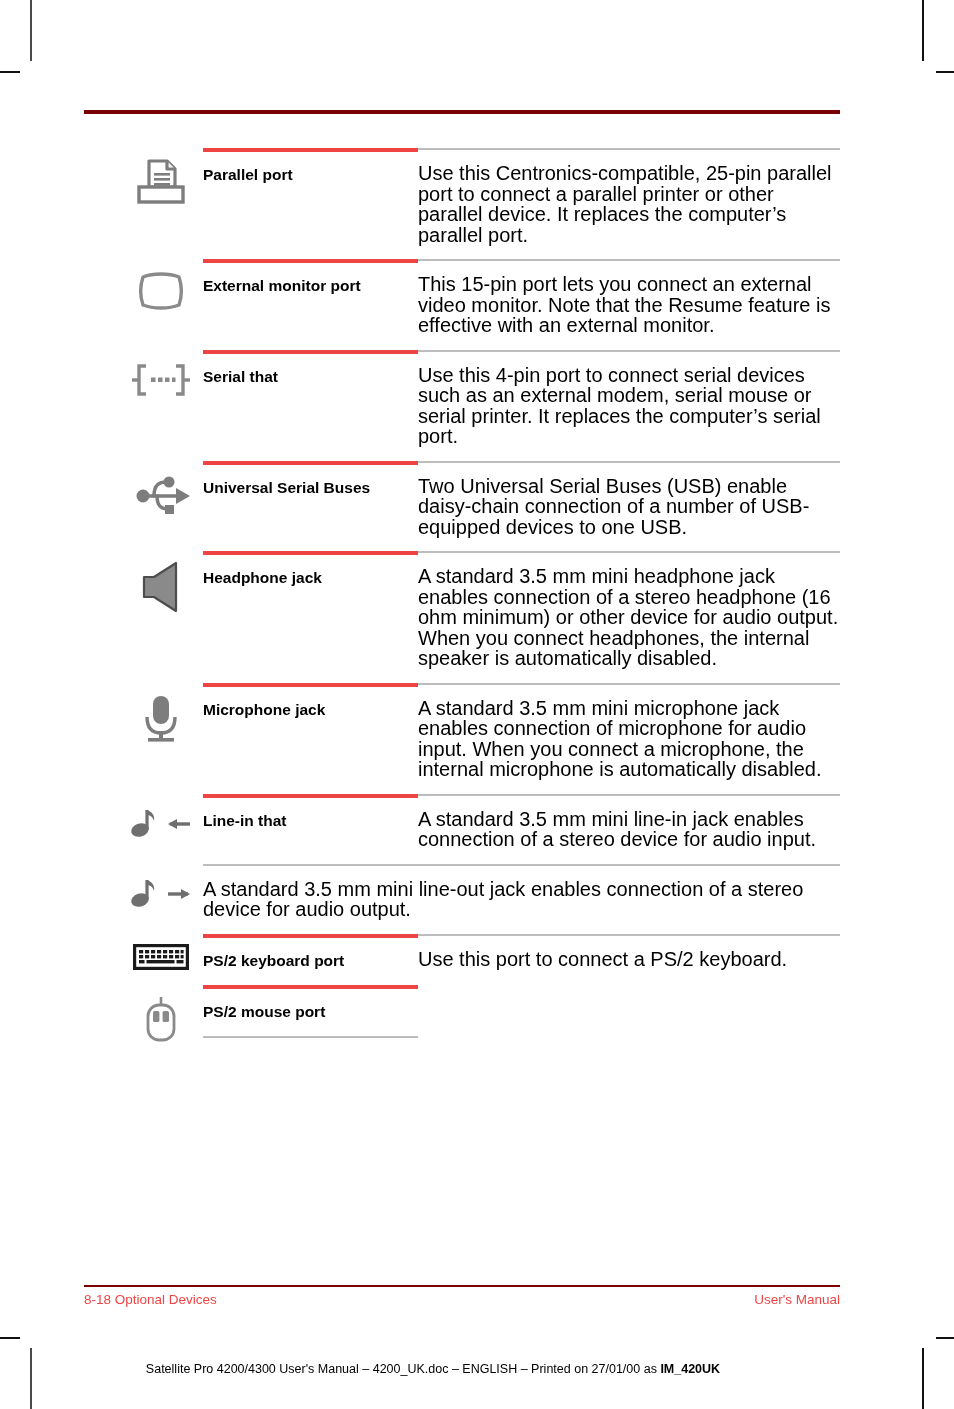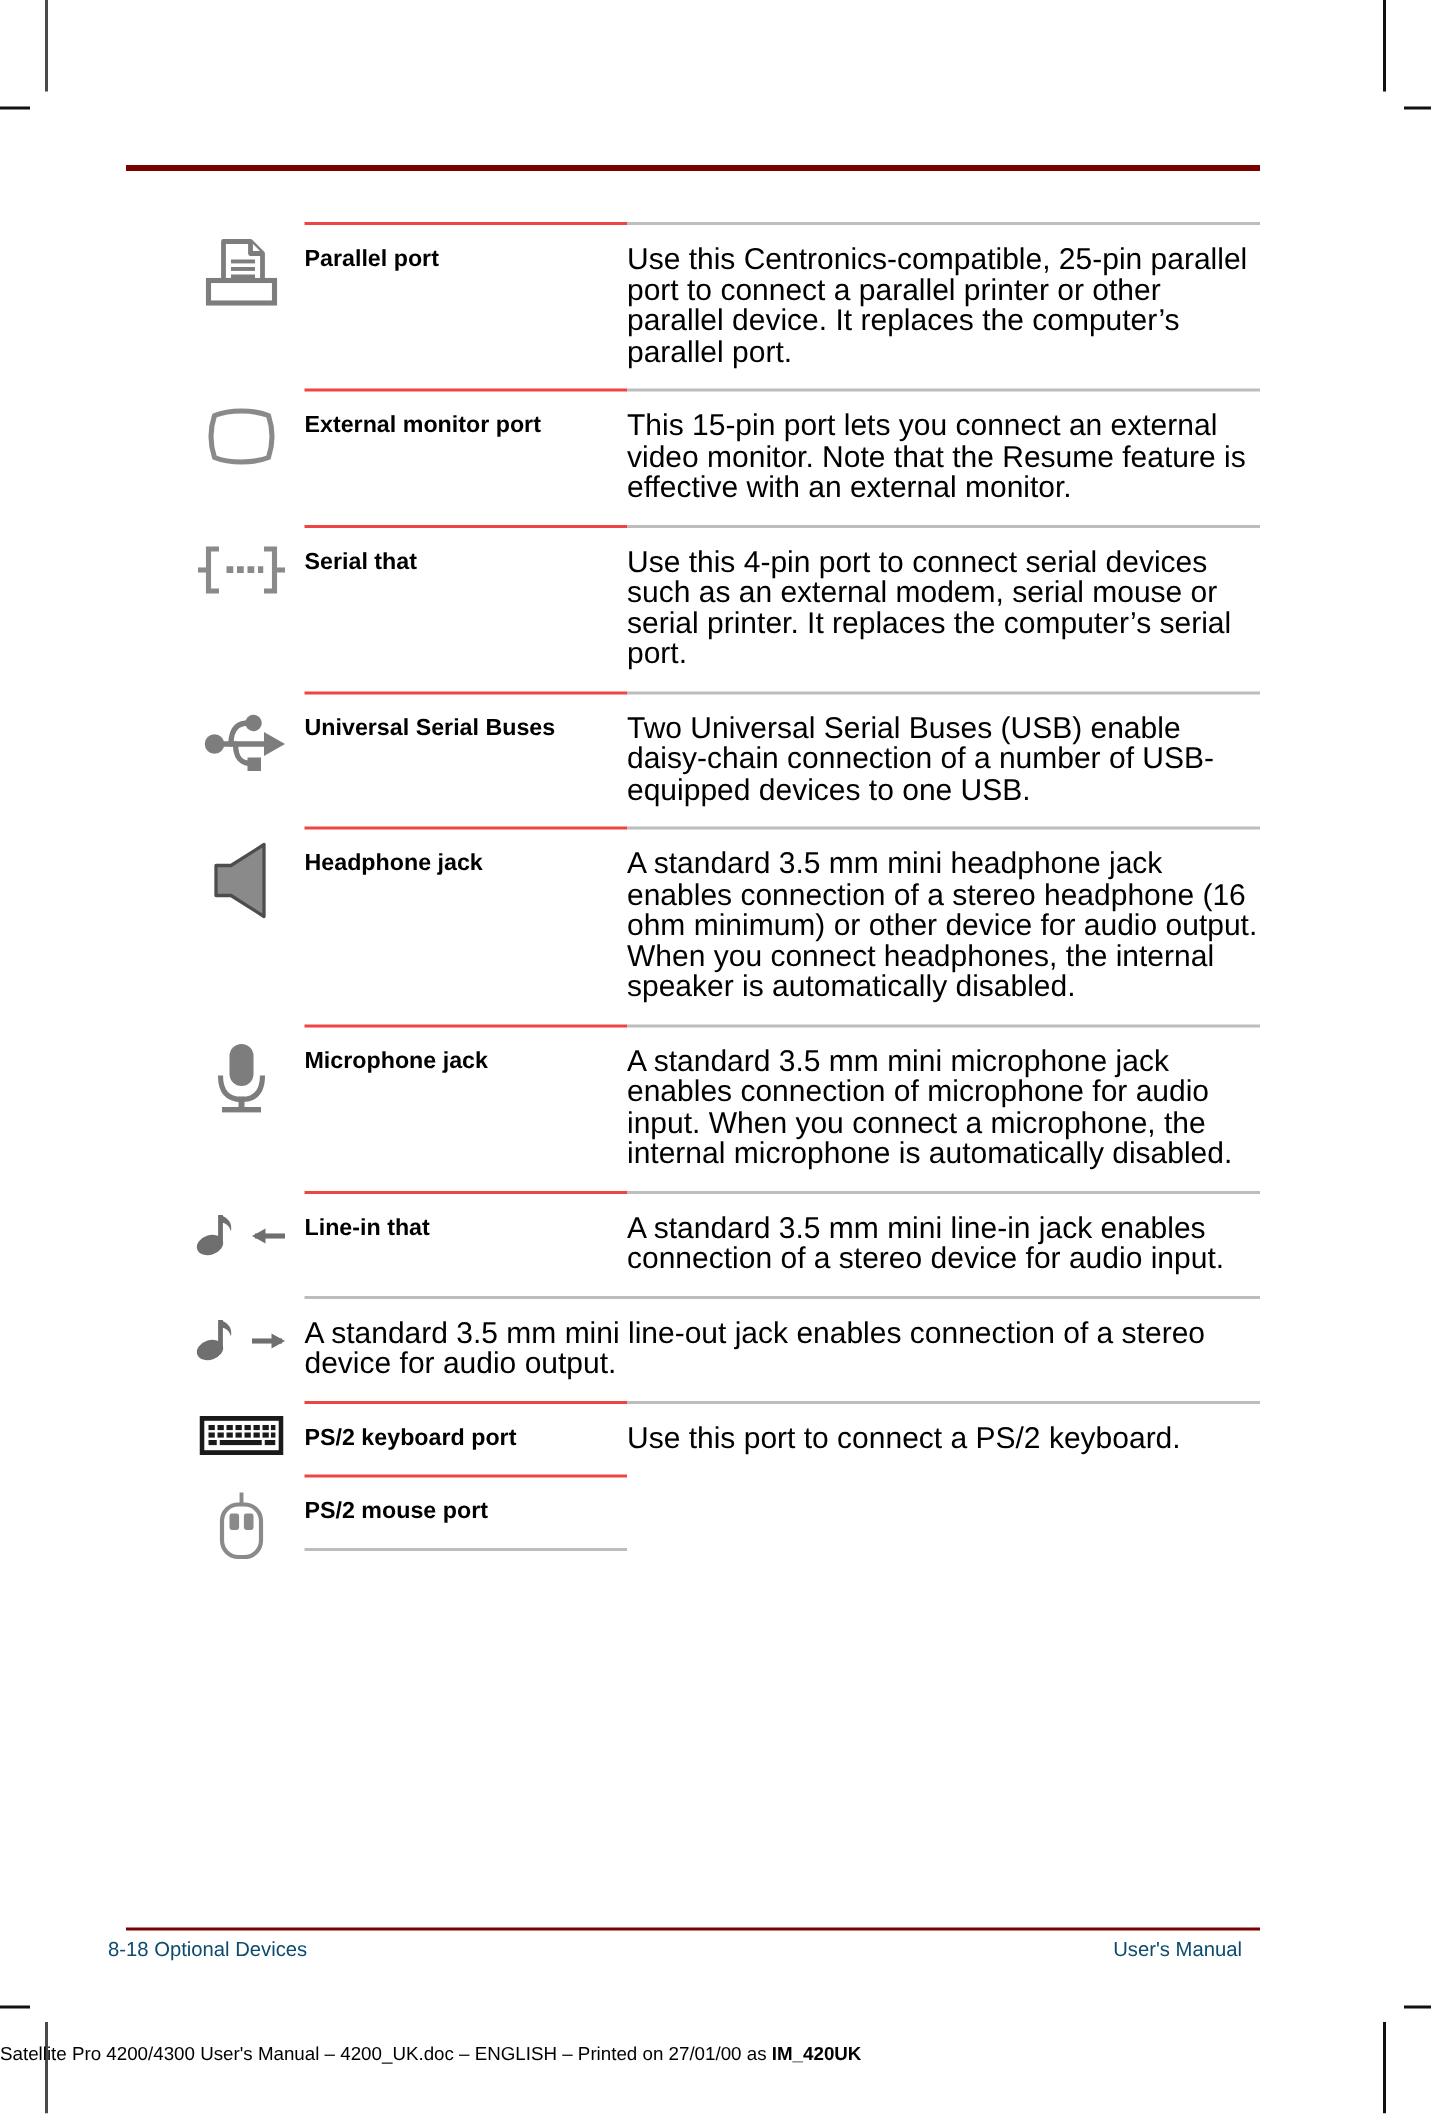--- a/index.html
+++ b/index.html
@@ -65,21 +65,21 @@
   }
   .cell-label {
     flex: 0 0 215px;
     width: 215px;
     box-sizing: border-box;
     padding: 13px 8px 14px 0;
     font-weight: bold;
     font-size: 15.5px;
     line-height: 20px;
     color: #000;
-    border-top: 2px solid #ef4444;
+    border-top: 4px solid #ef4444;
   }
   .cell-desc {
     flex: 1 1 auto;
     box-sizing: border-box;
     padding: 13px 0 14px 0;
     font-size: 20px;
     line-height: 20.5px;
     color: #000;
     border-top: 2px solid #bdbdbd;
   }
@@ -95,36 +95,37 @@
   .footer-rule {
     position: absolute;
     left: 84px;
     top: 1285px;
     width: 756px;
     height: 2px;
     background: #7b0000;
   }
   .footer-row {
     position: absolute;
-    left: 72px;
+    left: 84px;
     top: 1292px;
     width: 756px;
     display: flex;
     justify-content: space-between;
     font-size: 13.5px;
-    color: #0c4a6e;
+    color: #ef4444;
   }
   .footer-left { letter-spacing: 0; }
   .footer-right { letter-spacing: 0; }
 
   .print-line {
     position: absolute;
     left: 0;
     top: 1362px;
     width: 866px;
+    text-align: center;
     font-size: 12.5px;
     color: #000;
   }
   .print-line b { font-weight: bold; }
 </style>
 </head>
 <body>
 
 <div class="crop v crop-tl-v"></div>
 <div class="crop h crop-tl-h"></div>

